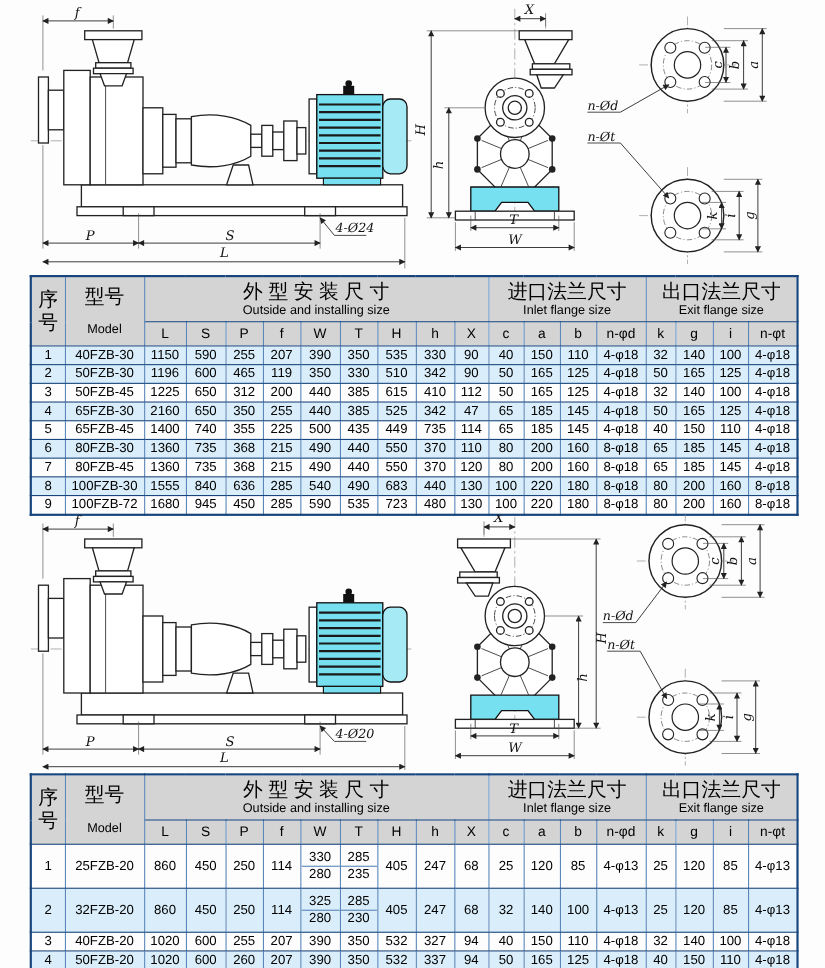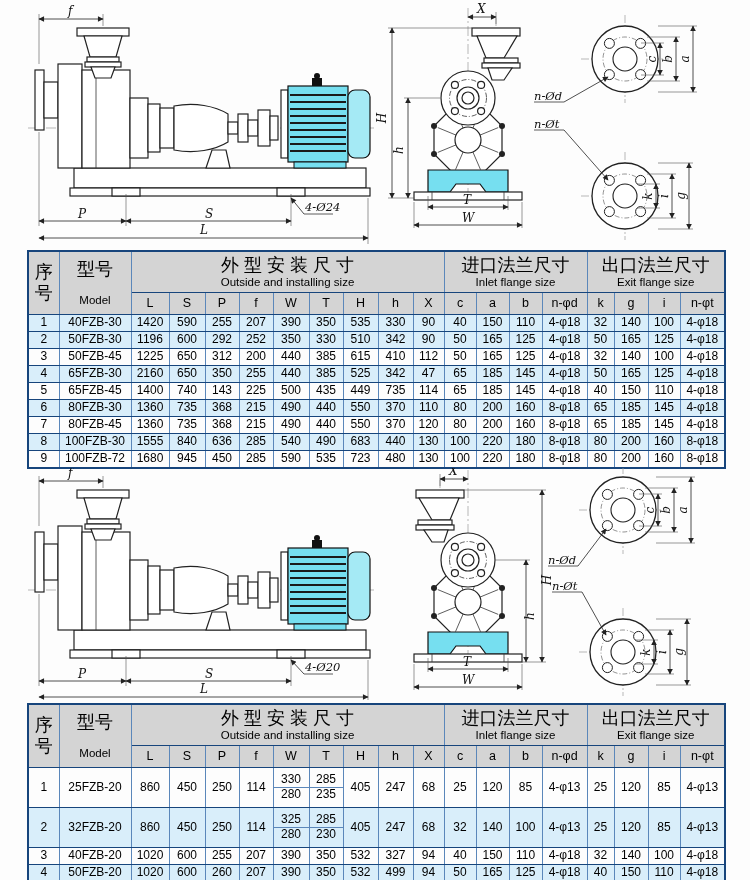--- a/index.html
+++ b/index.html
@@ -306,21 +306,21 @@
   <th>k</th>
   <th>g</th>
   <th>i</th>
   <th>n-φt</th>
 </tr>
 </thead>
 <tbody id="t1body">
           <tr class="shaded">
             <td>1</td>
             <td>40FZB-30</td>
-            <td>1420</td>
+            <td>1150</td>
             <td>590</td>
             <td>255</td>
             <td>207</td>
             <td>390</td>
             <td>350</td>
             <td>535</td>
             <td>330</td>
             <td>90</td>
             <td>40</td>
             <td>150</td>
@@ -329,22 +329,22 @@
             <td>32</td>
             <td>140</td>
             <td>100</td>
             <td>4-φ18</td>
           </tr>
           <tr class="shaded">
             <td>2</td>
             <td>50FZB-30</td>
             <td>1196</td>
             <td>600</td>
-            <td>292</td>
-            <td>252</td>
+            <td>465</td>
+            <td>119</td>
             <td>350</td>
             <td>330</td>
             <td>510</td>
             <td>342</td>
             <td>90</td>
             <td>50</td>
             <td>165</td>
             <td>125</td>
             <td>4-φ18</td>
             <td>50</td>
@@ -392,21 +392,21 @@
             <td>50</td>
             <td>165</td>
             <td>125</td>
             <td>4-φ18</td>
           </tr>
           <tr>
             <td>5</td>
             <td>65FZB-45</td>
             <td>1400</td>
             <td>740</td>
-            <td>143</td>
+            <td>355</td>
             <td>225</td>
             <td>500</td>
             <td>435</td>
             <td>449</td>
             <td>735</td>
             <td>114</td>
             <td>65</td>
             <td>185</td>
             <td>145</td>
             <td>4-φ18</td>
@@ -740,21 +740,21 @@
           <tr class="shaded">
             <td>4</td>
             <td>50FZB-20</td>
             <td>1020</td>
             <td>600</td>
             <td>260</td>
             <td>207</td>
             <td>390</td>
             <td>350</td>
             <td>532</td>
-            <td>499</td>
+            <td>337</td>
             <td>94</td>
             <td>50</td>
             <td>165</td>
             <td>125</td>
             <td>4-φ18</td>
             <td>40</td>
             <td>150</td>
             <td>110</td>
             <td>4-φ18</td>
           </tr>

